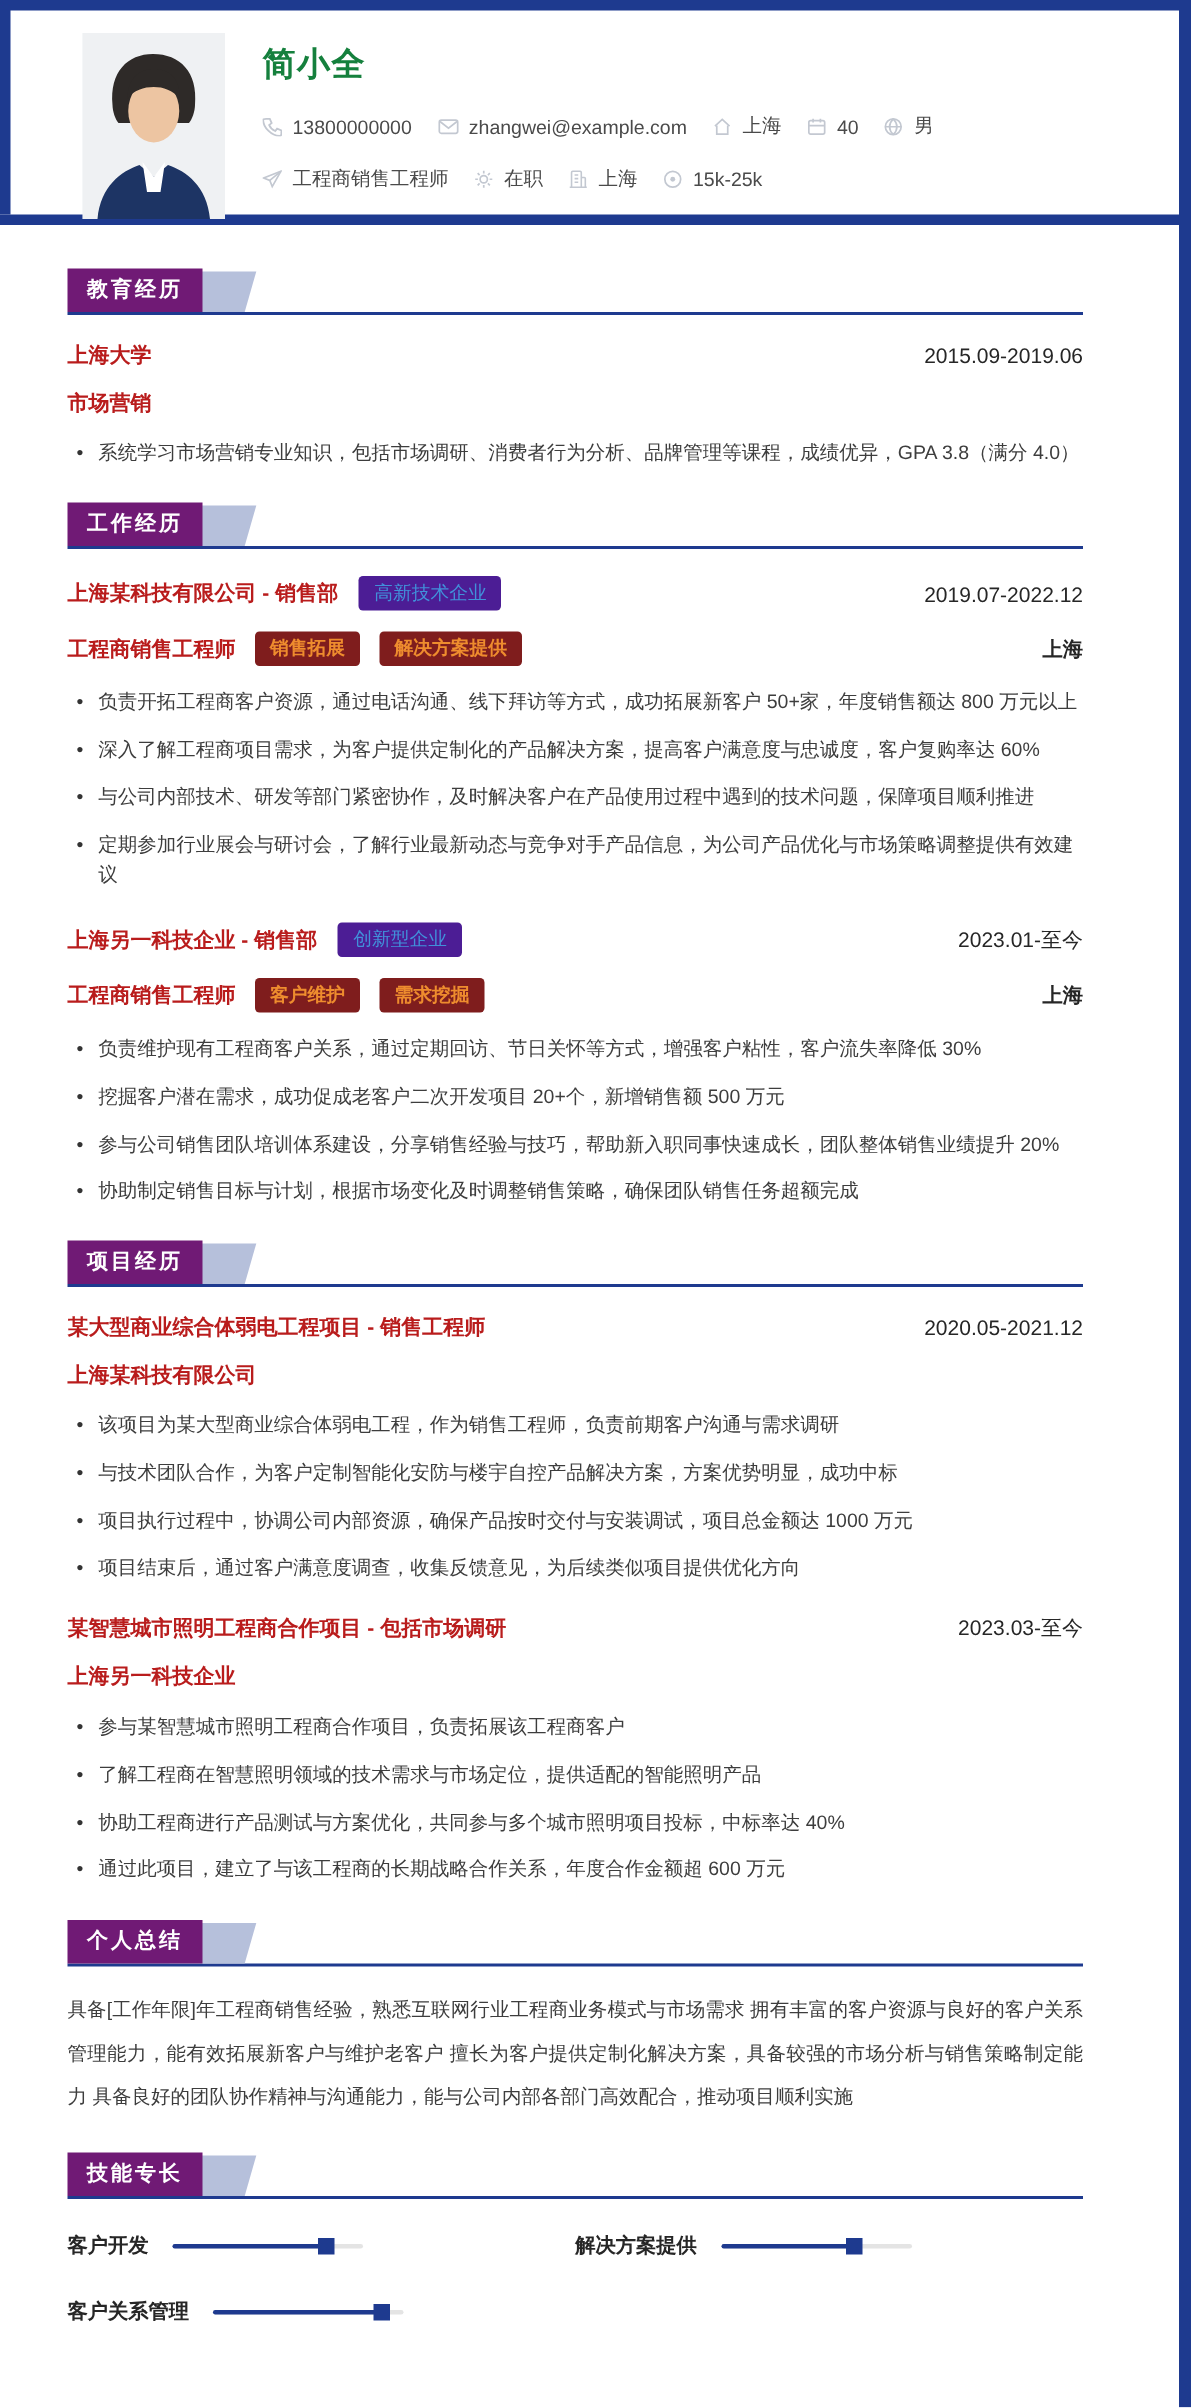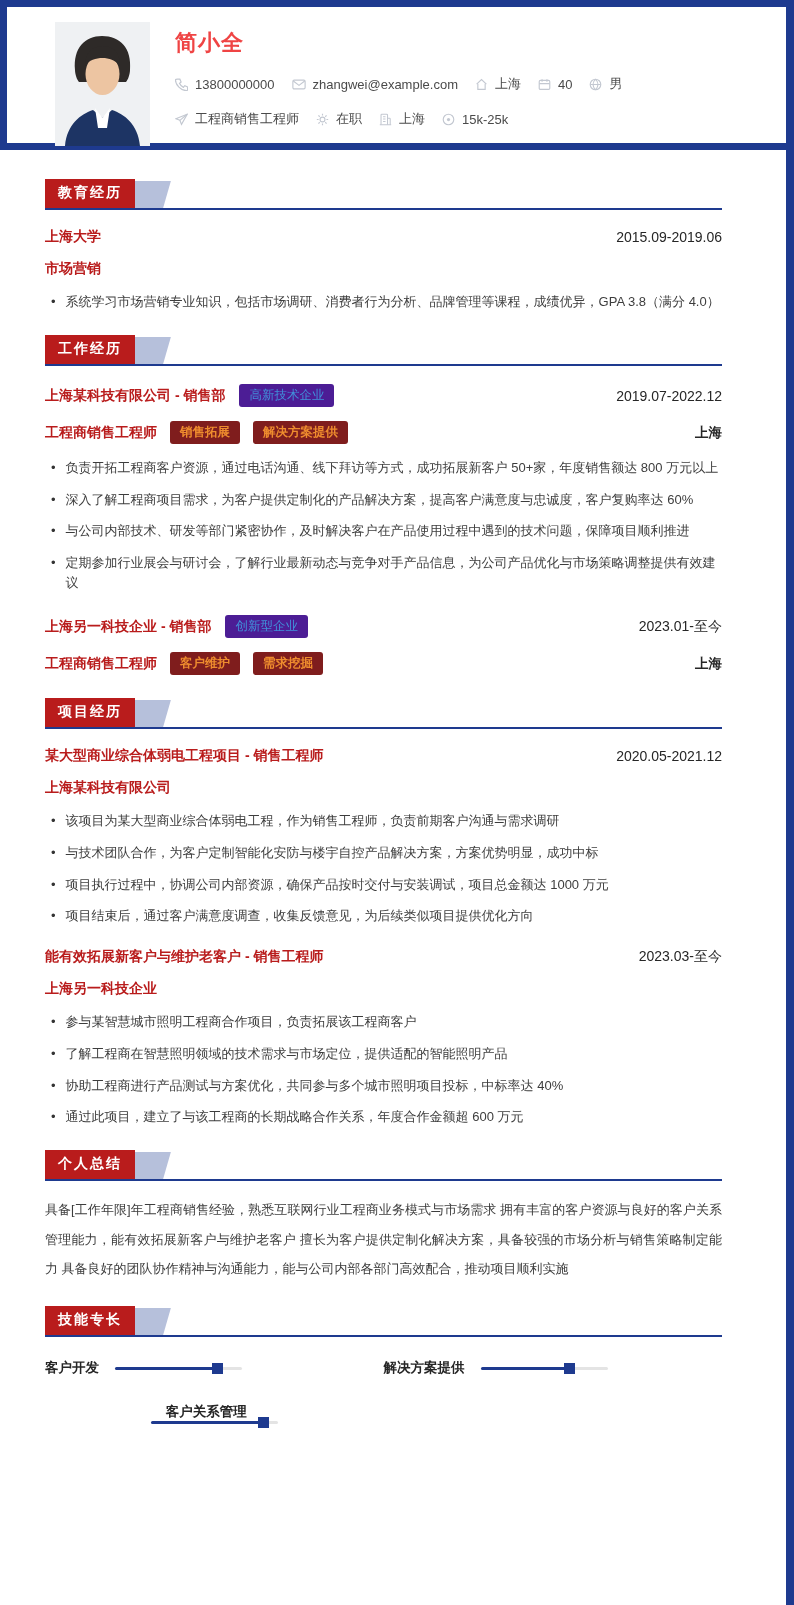--- a/index.html
+++ b/index.html
@@ -8,32 +8,32 @@
   .page { position:relative; width:794px; height:1605px; background:#fff; overflow:hidden; margin:0 auto; }
 
   
   .scrollbar { position:absolute; top:0; right:0; width:8px; height:100%; background:#1e3a8f; z-index:9; }
 
   
   .header { position:relative; height:143px; border-top:7px solid #1e3a8f; border-left:7px solid #1e3a8f; padding:15px 0 0 48px; display:flex; }
   .header-bar { height:7px; width:100%; background:#1e3a8f; }
   .photo { width:95px; height:124px; flex-shrink:0; overflow:hidden; background:#eef0f2; }
   .header-info { padding:6px 0 0 25px; }
-  .name { font-size:22px; font-weight:700; color:#ef4444; letter-spacing:1px; }
+  .name { font-size:22px; font-weight:700; color:#15803d; letter-spacing:1px; }
   .contact-row { display:flex; align-items:center; margin-top:17px; }
   .ci { display:flex; align-items:center; margin-right:17px; font-size:13px; color:#4a4a4a; }
   .ci svg { margin-right:7px; display:block; }
 
   
   .content { padding:6px 72px 0 45px; }
 
   
   .sec { margin-top:27px; }
   .sec-head { position:relative; height:27px; border-bottom:2px solid #1e3a8f; }
-  .sec-badge { position:absolute; left:0; bottom:0; z-index:2; background:#b91c1c; color:#fff; font-size:14px; font-weight:700; letter-spacing:2px; padding:5px 13px 6px; }
+  .sec-badge { position:absolute; left:0; bottom:0; z-index:2; background:#701a75; color:#fff; font-size:14px; font-weight:700; letter-spacing:2px; padding:5px 13px 6px; }
   .sec-badge-shadow { position:absolute; left:72px; bottom:0; z-index:1; width:50px; height:27px; background:#b6c0db; transform:skewX(-16deg); }
   .sec-body { padding-top:2px; }
 
   
   .erow { display:flex; justify-content:space-between; align-items:center; margin-top:16px; margin-bottom:14px; }
   .erow-left { display:flex; align-items:center; }
   .etitle { font-size:14px; font-weight:700; color:#b91c1c; }
   .edate { font-size:14px; font-weight:400; color:#262626; }
   .eloc { font-size:13.5px; font-weight:700; color:#262626; }
   .tag-blue { margin-left:14px; background:#4c1d95; color:#4190da; font-size:12.5px; padding:3px 10px; border-radius:3px; }
@@ -212,20 +212,26 @@
             <span class="edate">2023.01-至今</span>
           </div>
           <div class="erow" style="margin-top:0;">
             <div class="erow-left">
               <span class="etitle">工程商销售工程师</span>
               <span class="tag-orange">客户维护</span>
               <span class="tag-orange">需求挖掘</span>
             </div>
             <span class="eloc">上海</span>
           </div>
+          <div class="bullets">
+            <div class="b">负责维护现有工程商客户关系，通过定期回访、节日关怀等方式，增强客户粘性，客户流失率降低 30%</div>
+            <div class="b">挖掘客户潜在需求，成功促成老客户二次开发项目 20+个，新增销售额 500 万元</div>
+            <div class="b">参与公司销售团队培训体系建设，分享销售经验与技巧，帮助新入职同事快速成长，团队整体销售业绩提升 20%</div>
+            <div class="b">协助制定销售目标与计划，根据市场变化及时调整销售策略，确保团队销售任务超额完成</div>
+          </div>
         </div>
 
       </div>
     </div>
 
     <div class="sec">
       <div class="sec-head">
         <div class="sec-badge-shadow"></div>
         <div class="sec-badge">项目经历</div>
       </div>
@@ -247,21 +253,21 @@
             <div class="b">该项目为某大型商业综合体弱电工程，作为销售工程师，负责前期客户沟通与需求调研</div>
             <div class="b">与技术团队合作，为客户定制智能化安防与楼宇自控产品解决方案，方案优势明显，成功中标</div>
             <div class="b">项目执行过程中，协调公司内部资源，确保产品按时交付与安装调试，项目总金额达 1000 万元</div>
             <div class="b">项目结束后，通过客户满意度调查，收集反馈意见，为后续类似项目提供优化方向</div>
           </div>
         </div>
 
         <div style="margin-top:22px;">
           <div class="erow">
             <div class="erow-left">
-                <span class="etitle">能有效拓展新客户与维护老客户 - 销售工程师</span>
+                <span class="etitle">某智慧城市照明工程商合作项目 - 包括市场调研</span>
               </div>
             <span class="edate">2023.03-至今</span>
           </div>
           <div class="erow" style="margin-top:0;">
             <div class="erow-left">
                 <span class="etitle">上海另一科技企业</span>
               </div>
           </div>
           <div class="bullets">
             <div class="b">参与某智慧城市照明工程商合作项目，负责拓展该工程商客户</div>
@@ -295,21 +301,21 @@
             <span class="skill-handle" style="left: calc(80% - 5px);"></span>
           </span>
         </div>
         <div class="skill">
           <span class="skill-name">解决方案提供</span>
           <span class="skill-track">
             <span class="skill-fill" style="width: 70%;"></span>
             <span class="skill-handle" style="left: calc(70% - 5px);"></span>
           </span>
         </div>
-        <div class="skill" style="margin-bottom:6px;flex-direction:column;">
+        <div class="skill" style="margin-bottom:6px;">
           <span class="skill-name">客户关系管理</span>
           <span class="skill-track">
             <span class="skill-fill" style="width: 88%;"></span>
             <span class="skill-handle" style="left: calc(88% - 5px);"></span>
           </span>
         </div>
       </div>
     </div>
 
   </div>

